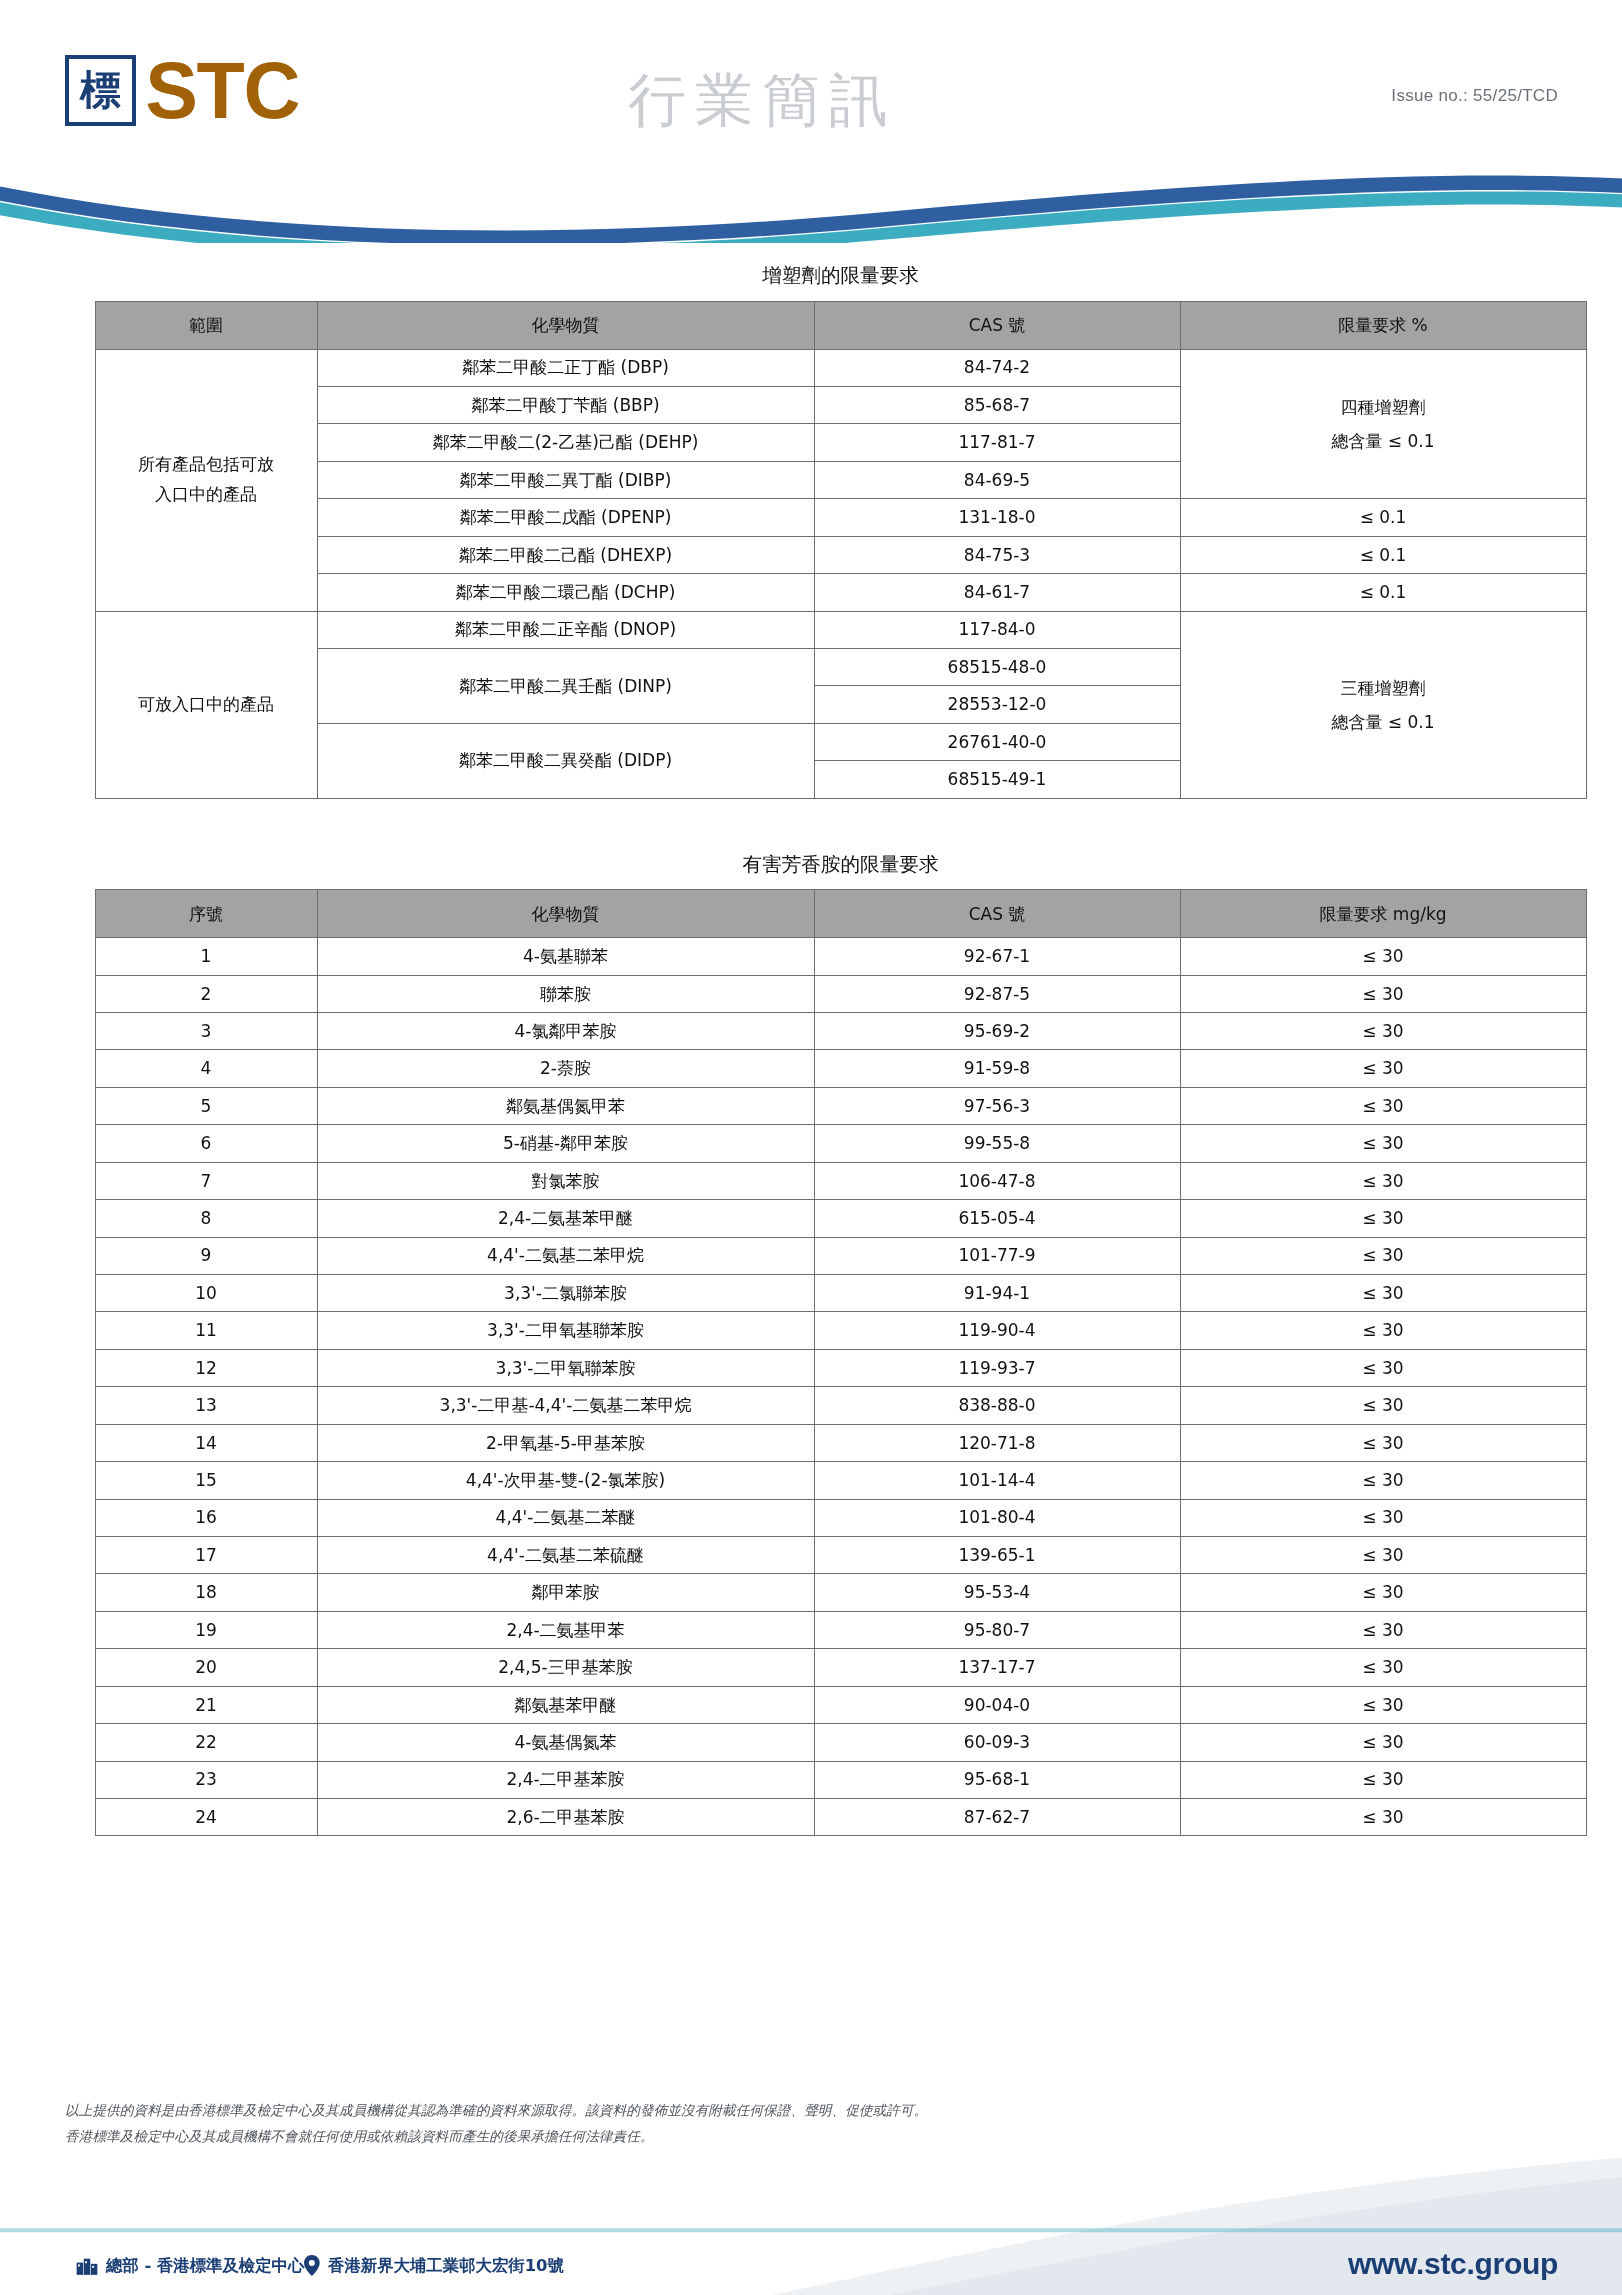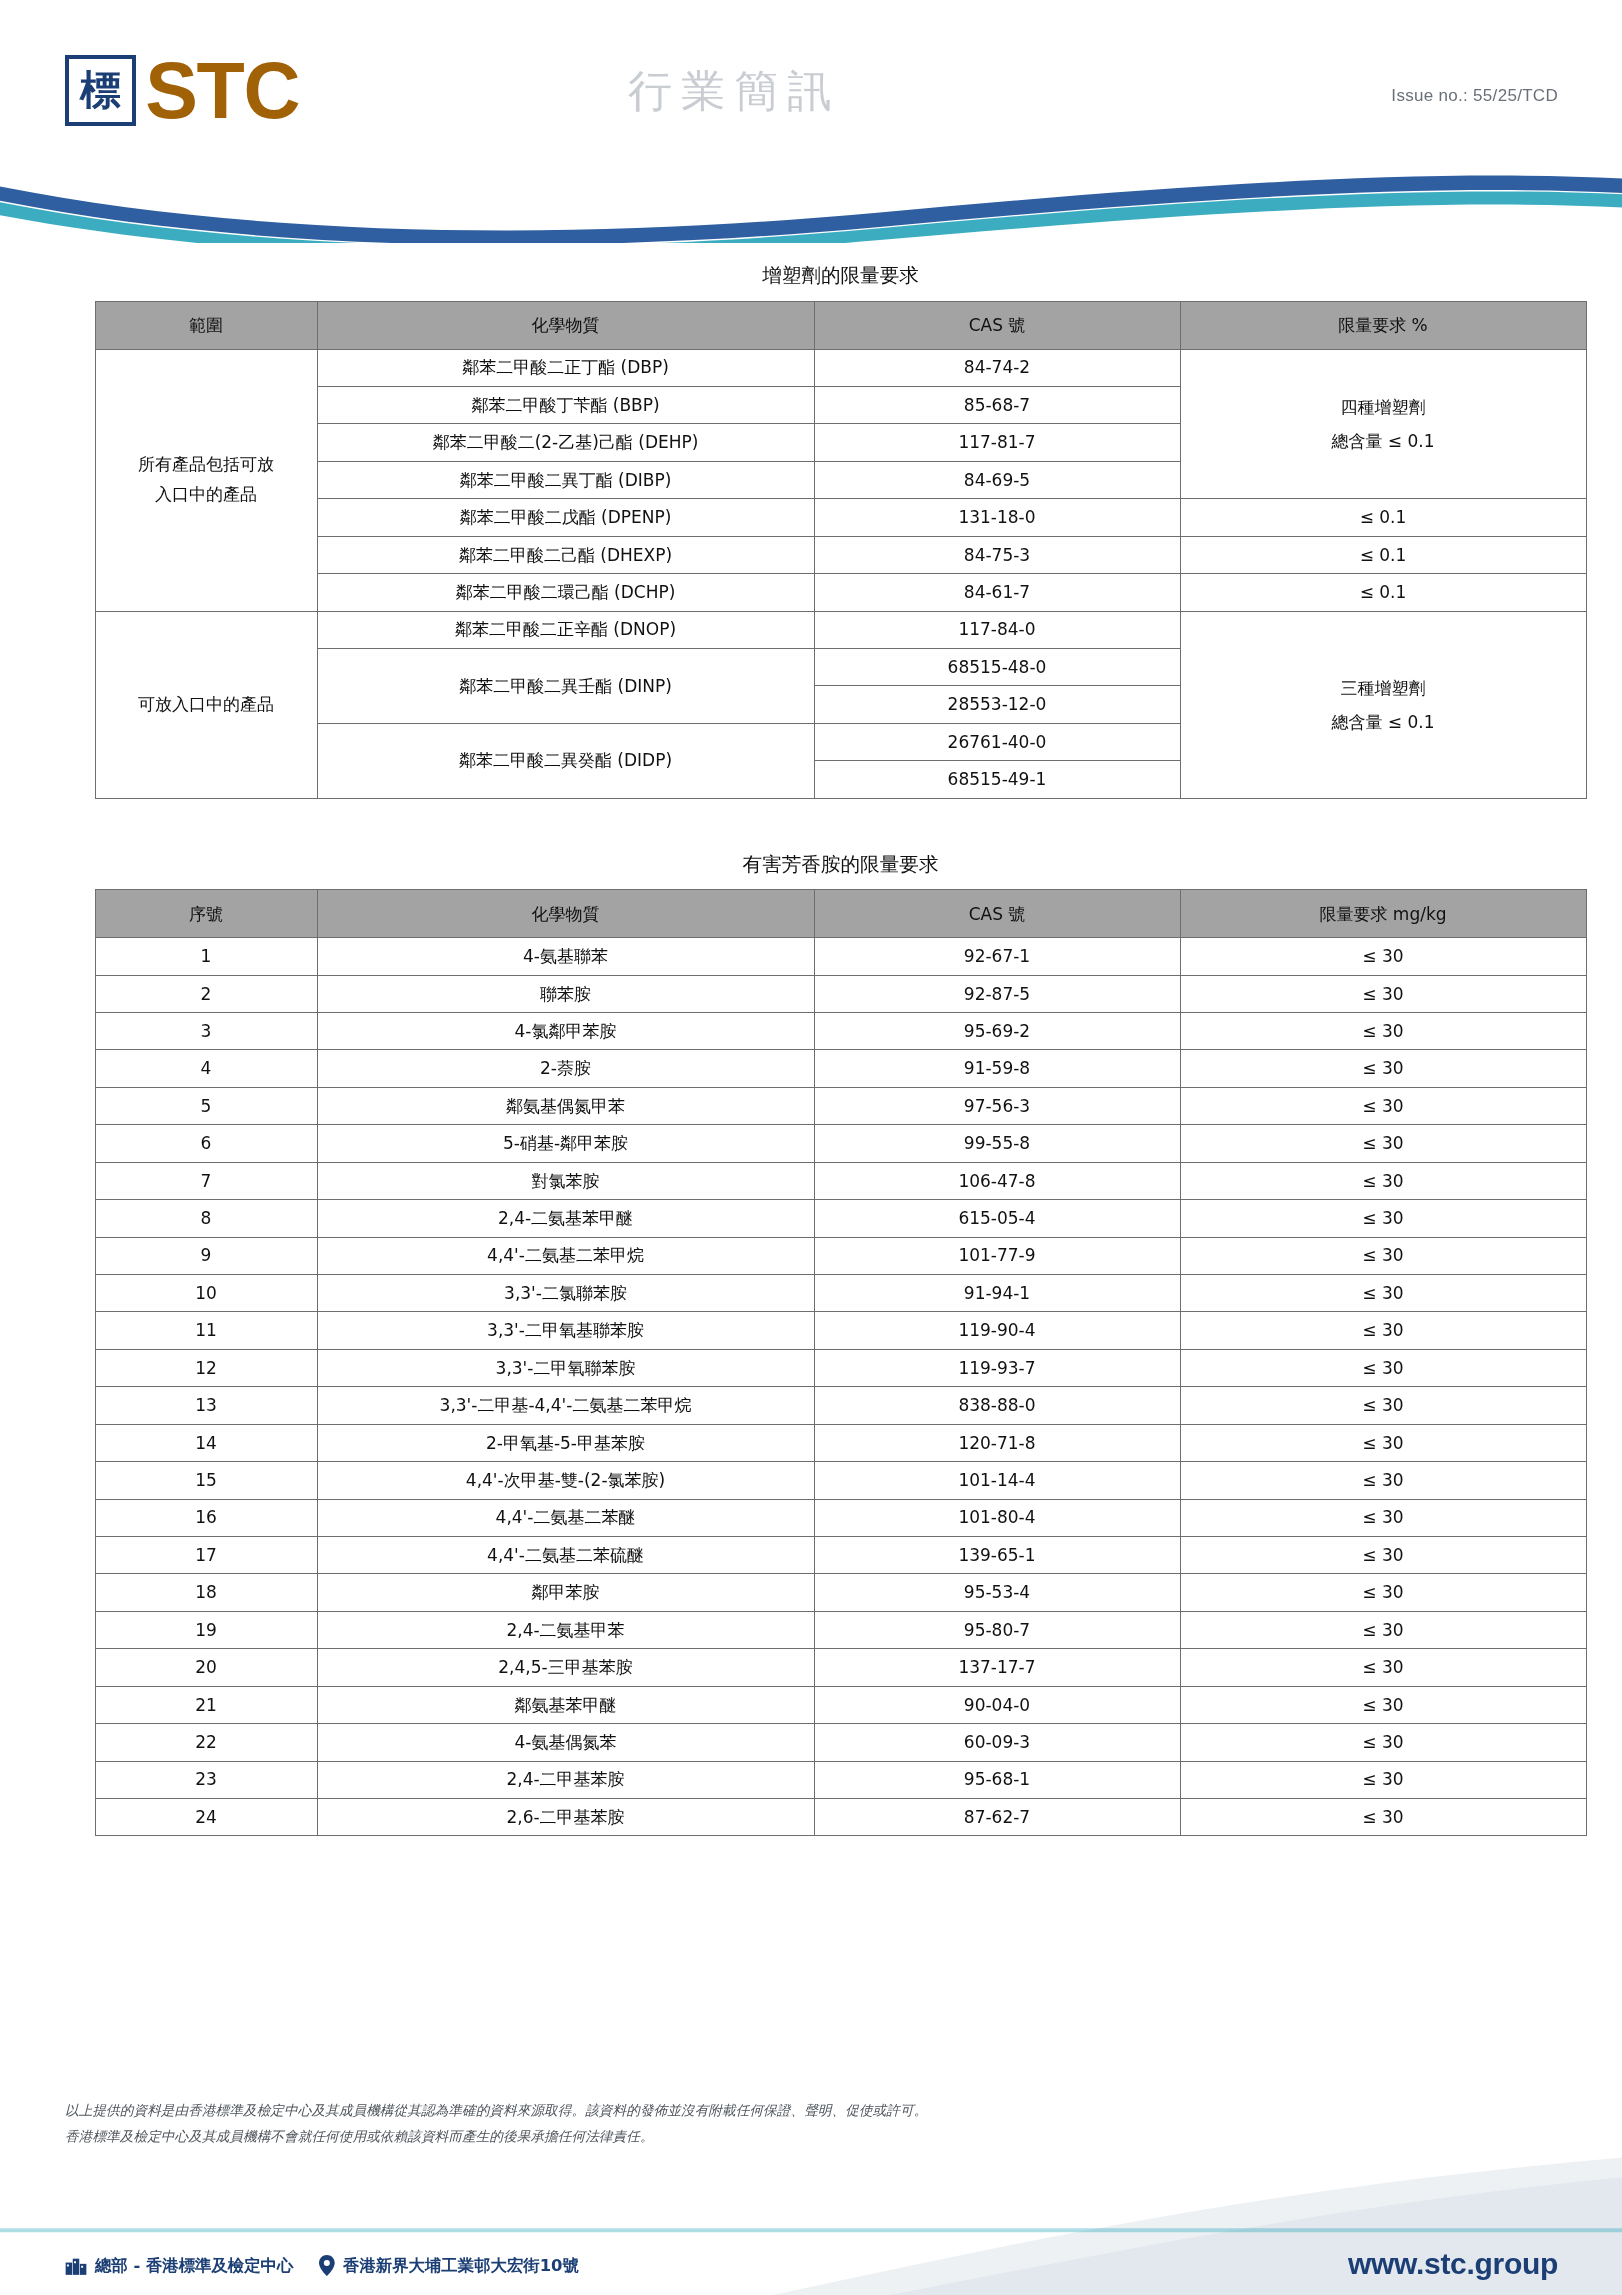--- a/index.html
+++ b/index.html
@@ -52,21 +52,21 @@
     font-weight: bold;
     letter-spacing: -1.3px;
     color: #a16207;
     line-height: 1;
   }
   .doc-title {
     position: absolute;
     left: 628px;
     top: 62px;
     font-family: Liberation Serif, serif;
-    font-size: 44px;
+    font-size: 58px;
     letter-spacing: 9.2px;
     color: #c9cdd2;
     font-weight: normal;
   }
   .issue-no {
     position: absolute;
     right: 65px;
     top: 51px;
     font-size: 17px;
     color: #6a7078;
@@ -163,25 +163,24 @@
     top: 18.3px;
     width: 1243px;
     font-family: "DejaVu Sans", sans-serif;
     font-size: 13.7px;
     color: #4e545b;
     line-height: 1.9;
     font-style: italic;
   }
   .footer-items {
     position: absolute;
-    left: 65px;
+    left: 76px;
     bottom: 18.3px;
     display: flex;
     align-items: center;
-    gap: 26px;
   }
   .footer-item {
     display: flex;
     align-items: center;
     font-family: "DejaVu Sans", sans-serif;
     font-size: 16.4px;
     color: #1b3e74;
     font-weight: bold;
   }
   .footer-item .ficon {

